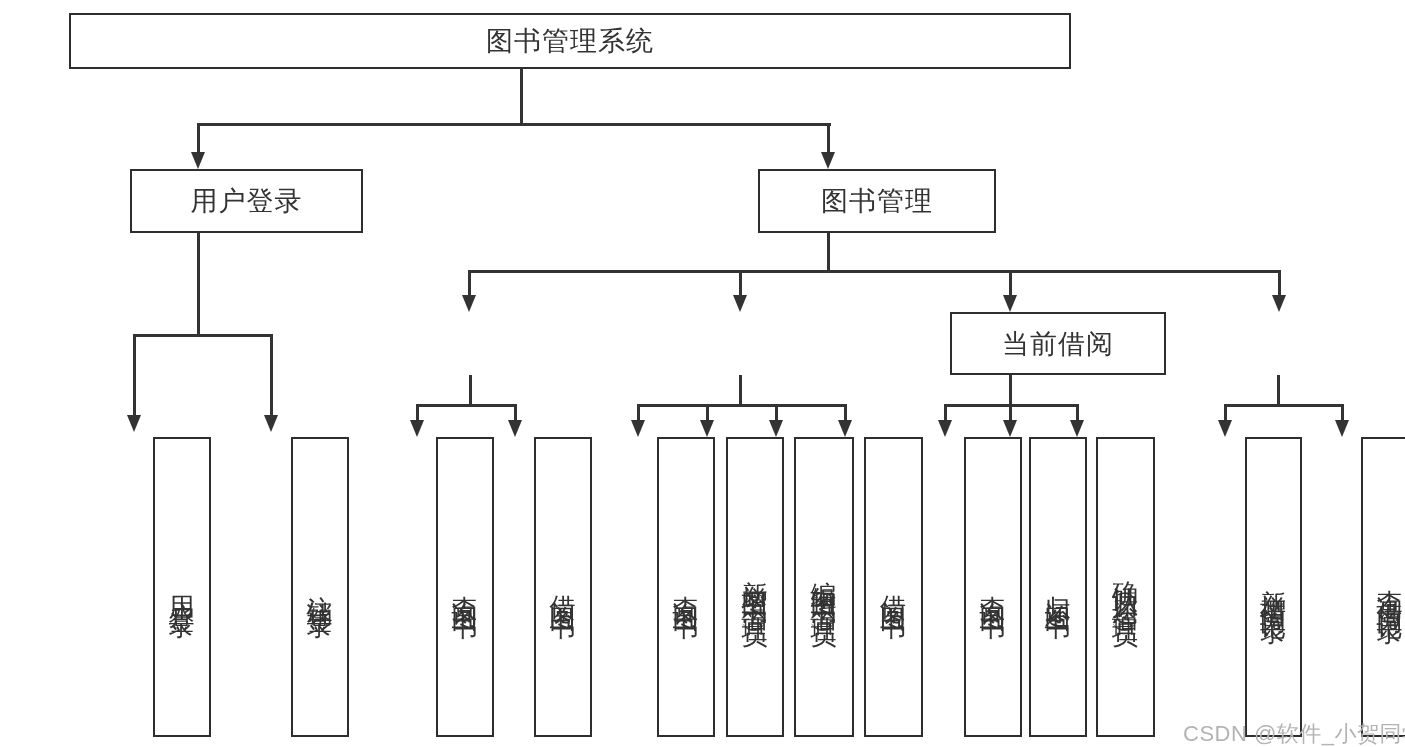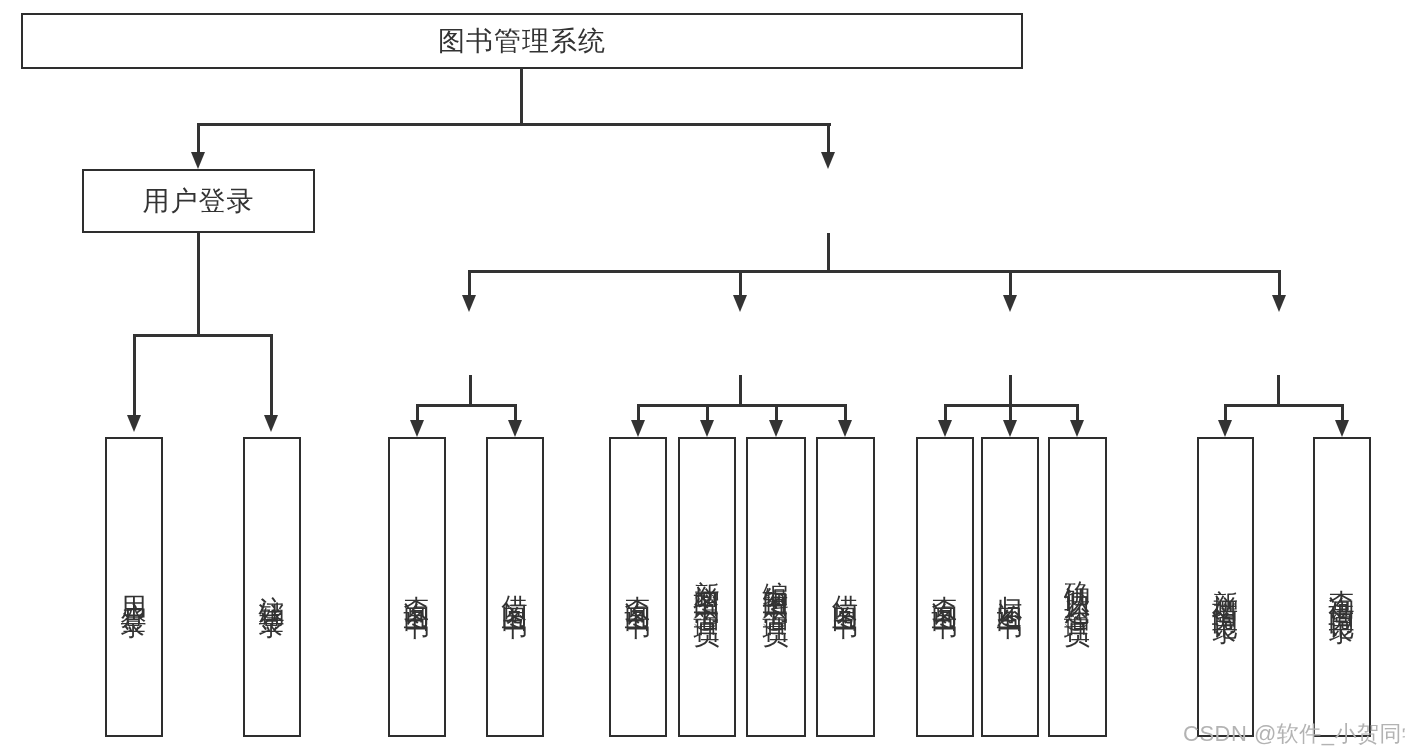--- a/index.html
+++ b/index.html
@@ -13,20 +13,21 @@
     overflow:hidden;
   }
   .box {
     position:absolute;
     background:#ffffff;
     border:2px solid #2e2e2e;
     display:flex;
     align-items:center;
     justify-content:center;
     text-align:center;
+    margin-left:48px;
   }
   .box.h { font-size:27px; letter-spacing:1px; }
   .box.v { font-size:26px; }
   .box.v .vtext {
     writing-mode:vertical-rl;
     text-orientation:mixed;
     letter-spacing:6px;
     line-height:1;
     white-space:nowrap;
   }
@@ -52,21 +53,27 @@
 
 <div id="canvas">
 
   <div class="box h" style="left:21px; top:13px; width:1002px; height:56px;">
     <span>图书管理系统</span>
   </div>
 
   <div class="box h" style="left:82px; top:169px; width:233px; height:64px;">
     <span>用户登录</span>
   </div>
+  <div class="box h" style="left:710px; top:169px; width:238px; height:64px;">
+    <span>图书管理</span>
+  </div>
 
+  <div class="box h" style="left:902px; top:312px; width:216px; height:63px;">
+    <span>当前借阅</span>
+  </div>
 
   <div class="box v" style="left:105px; top:437px; width:58px; height:300px;">
     <span class="vtext">用户登录</span>
   </div>
   <div class="box v" style="left:243px; top:437px; width:58px; height:300px;">
     <span class="vtext">注销登录</span>
   </div>
   <div class="box v" style="left:388px; top:437px; width:58px; height:300px;">
     <span class="vtext">查询图书</span>
   </div>

